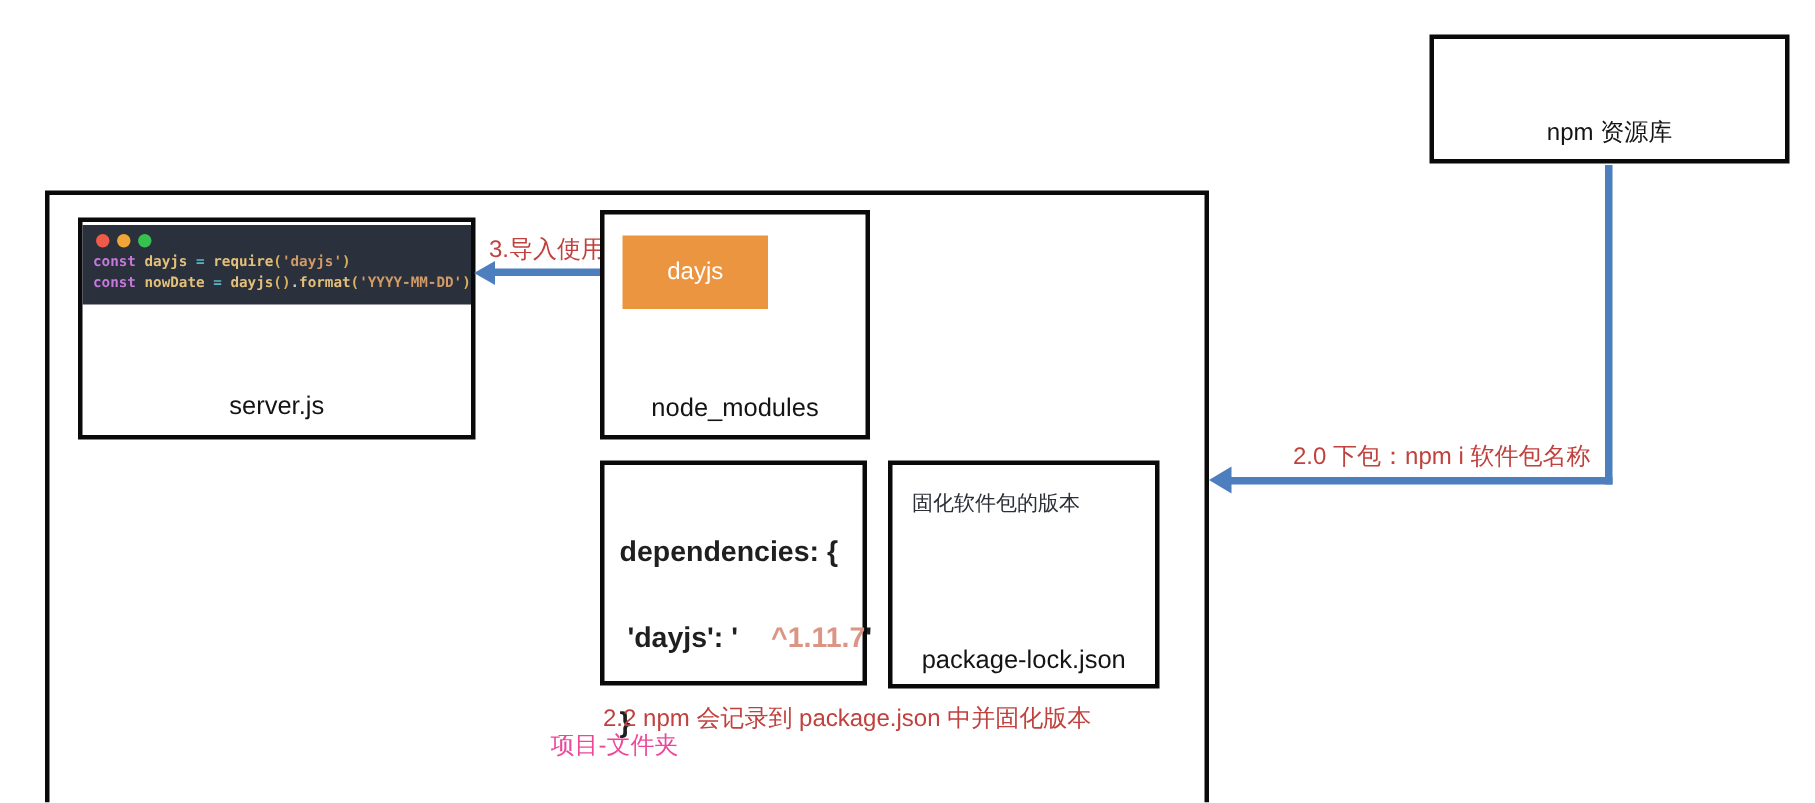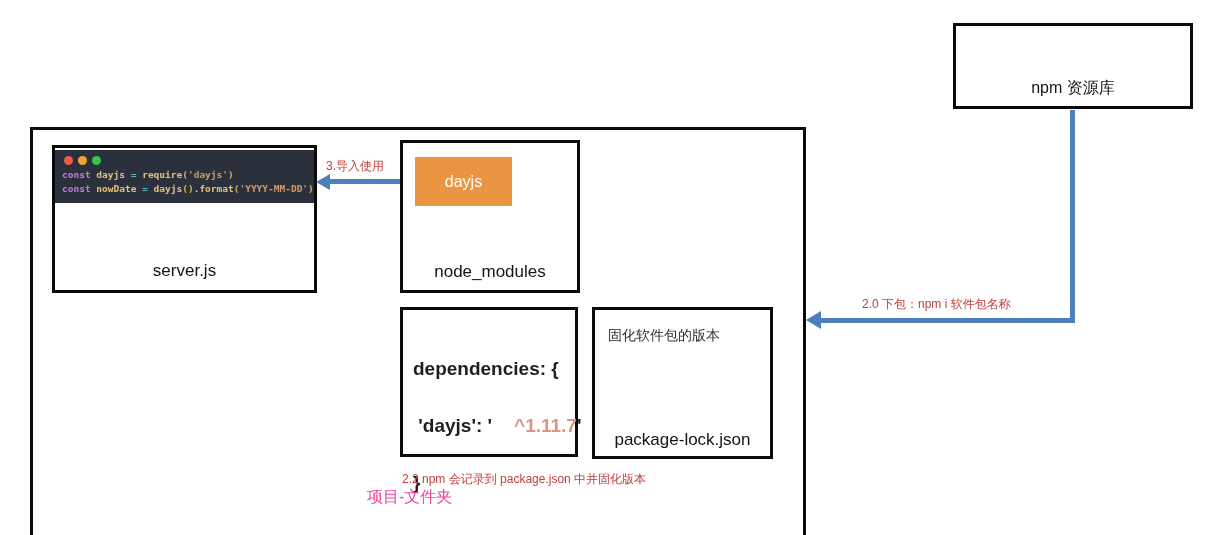--- a/index.html
+++ b/index.html
@@ -79,21 +79,21 @@
   .tok-pkgplain { color:#1f1f1f; }
   .tok-version  { color:#dc9584;margin-left:22px; }
   .pkg-box .file-label { bottom:7px; }
 
   
   .lock-box { left:559px; top:177px; width:181px; height:152px; }
   .lock-note { position:absolute; left:13px; top:17px; font-size:14px; color:#2b2f36; }
   .lock-box .file-label { bottom:6px; }
 
   
-  .annotation { position:absolute; color:#c0413d; font-size:12px; line-height:21px; white-space:nowrap; }
+  .annotation { position:absolute; color:#c0413d; font-size:16px; line-height:21px; white-space:nowrap; }
   .ann-import { left:293px; top:26px; }
   .ann-step21 { left:560px; top:29px; white-space:normal; width:220px; }
   .ann-step22 { left:369px; top:339px; }
   .ann-step20 { left:862px; top:294px; }
   .project-label { position:absolute; left:334px; top:357px; font-size:16px; color:#ec4899; }
 
   
   .arrow-line { position:absolute; background:#4d7fbe; }
   .line-import { left:297px; top:49px; width:86px; height:5px; }
   .head-left {

